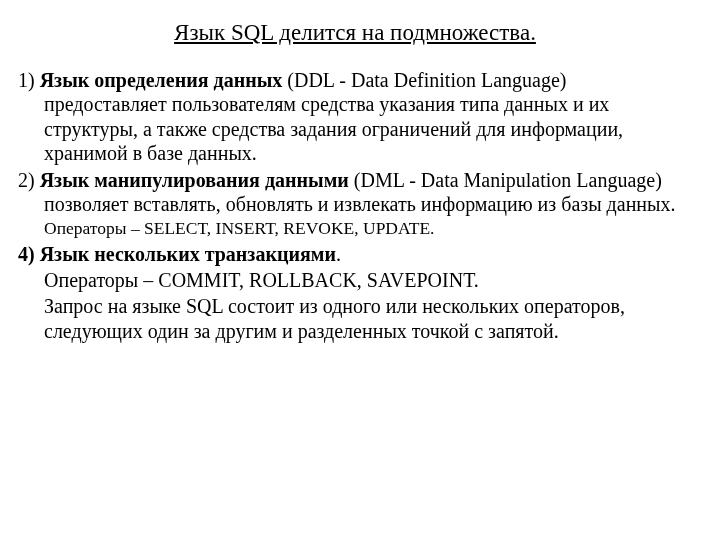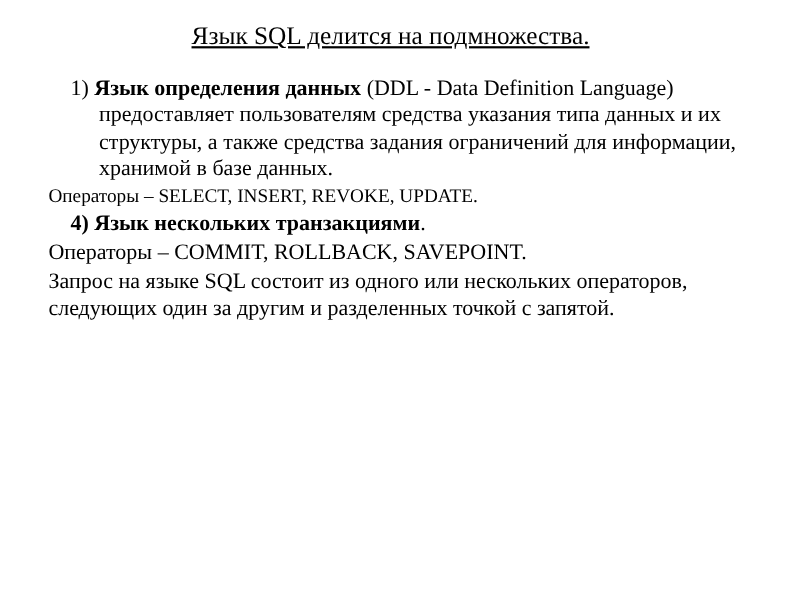--- a/index.html
+++ b/index.html
@@ -21,21 +21,20 @@
     .content {
       font-size: 20px;
       line-height: 1.22;
     }
     .para {
       margin-bottom: 2px;
     }
     .hang {
       padding-left: 26px;
       text-indent: -26px;
-      margin-left: 46px;
     }
     .indent {
       padding-left: 26px;
     }
     .bold { font-weight: bold; }
     .ops-small {
       font-size: 17.5px;
       padding-left: 26px;
     }
   </style>
@@ -43,20 +42,23 @@
 <body>
 
 <div class="title">Язык SQL делится на подмножества.</div>
 
 <div class="content">
 
   <div class="para hang">
     <span>1) </span><span class="bold">Язык определения данных</span><span> (DDL - Data Definition Language) предоставляет пользователям средства указания типа данных и их структуры, а также средства задания ограничений для информации, хранимой в базе данных.</span>
   </div>
 
+  <div class="para hang">
+    <span>2) </span><span class="bold">Язык манипулирования данными</span><span> (DML - Data Manipulation Language) позволяет вставлять, обновлять и извлекать информацию из базы данных.</span>
+  </div>
   <div class="para ops-small">Операторы – SELECT, INSERT, REVOKE, UPDATE.</div>
 
 
   <div class="para hang">
     <span class="bold">4) </span><span class="bold">Язык нескольких транзакциями</span><span>.</span>
   </div>
   <div class="para indent">Операторы – COMMIT, ROLLBACK, SAVEPOINT.</div>
 
   <div class="para indent">Запрос на языке SQL состоит из одного или нескольких операторов, следующих один за другим и разделенных точкой с запятой.</div>
 

